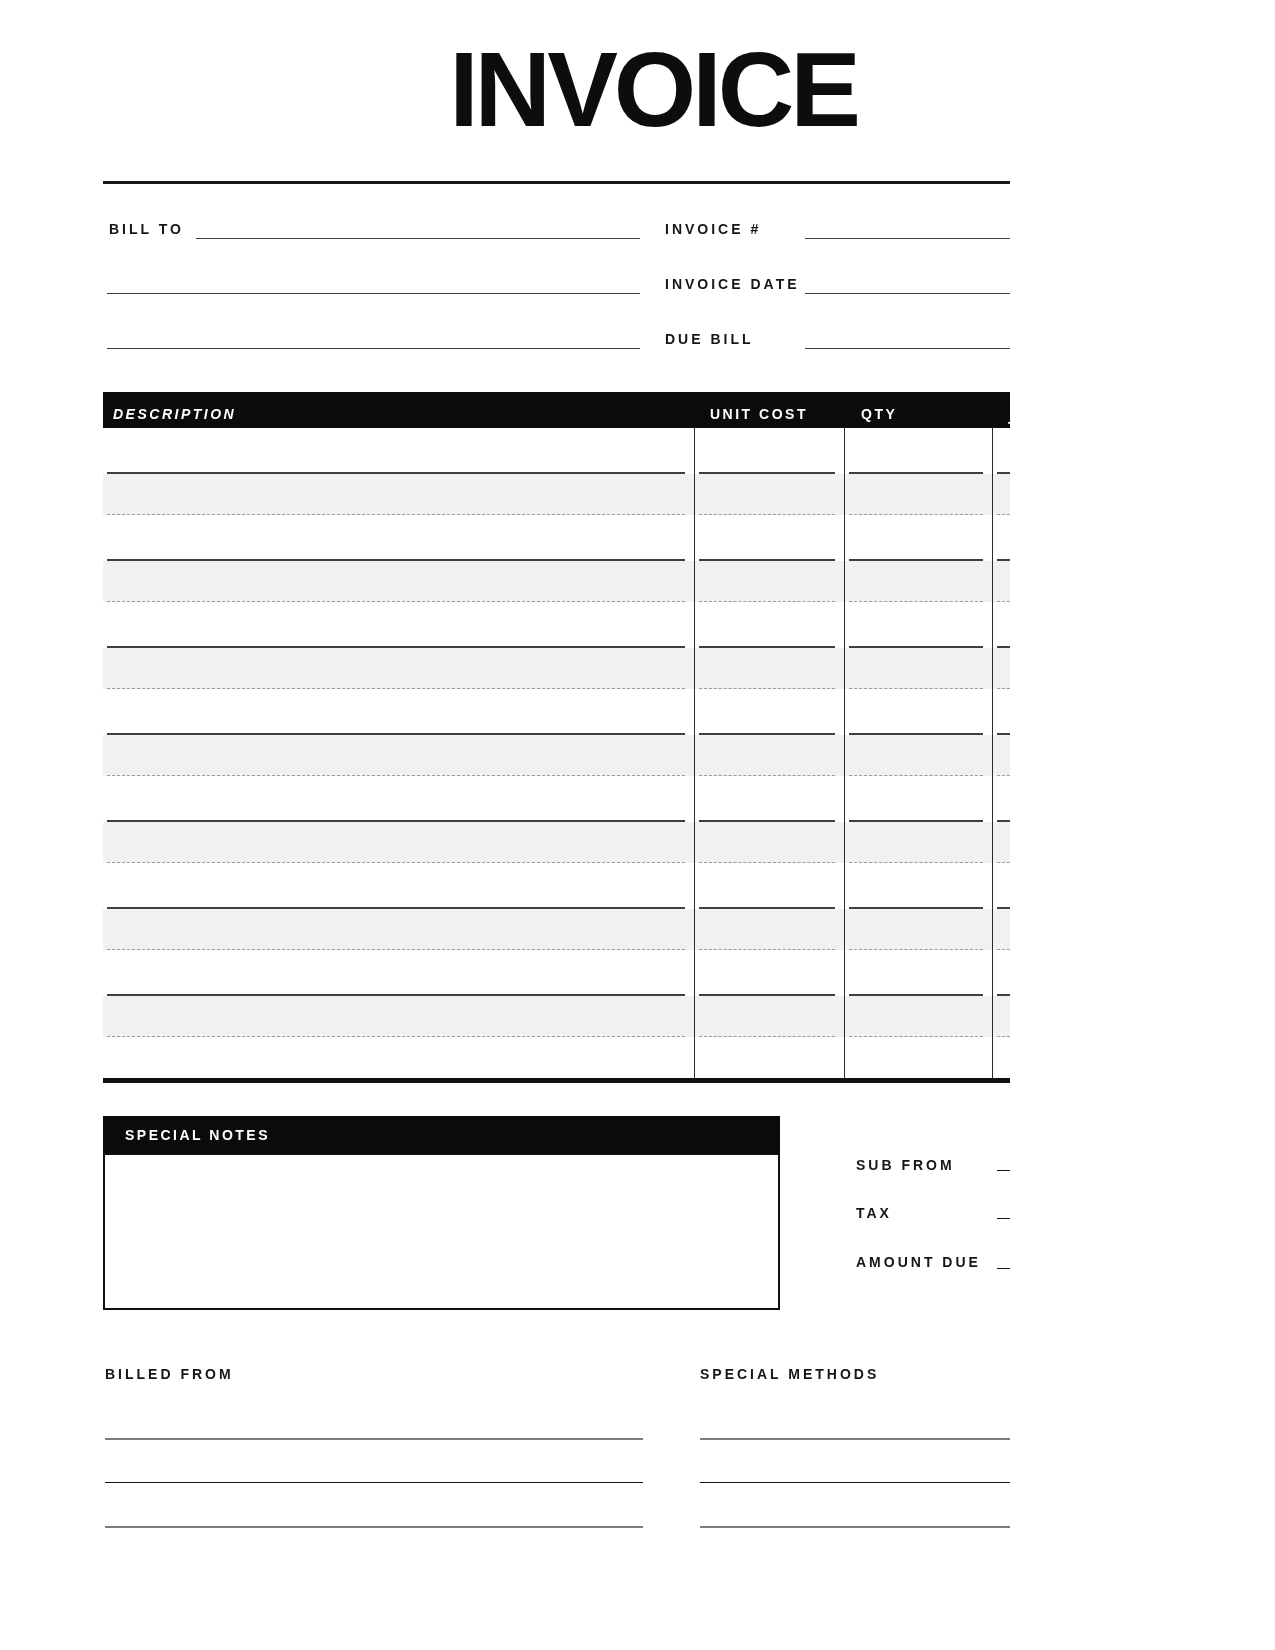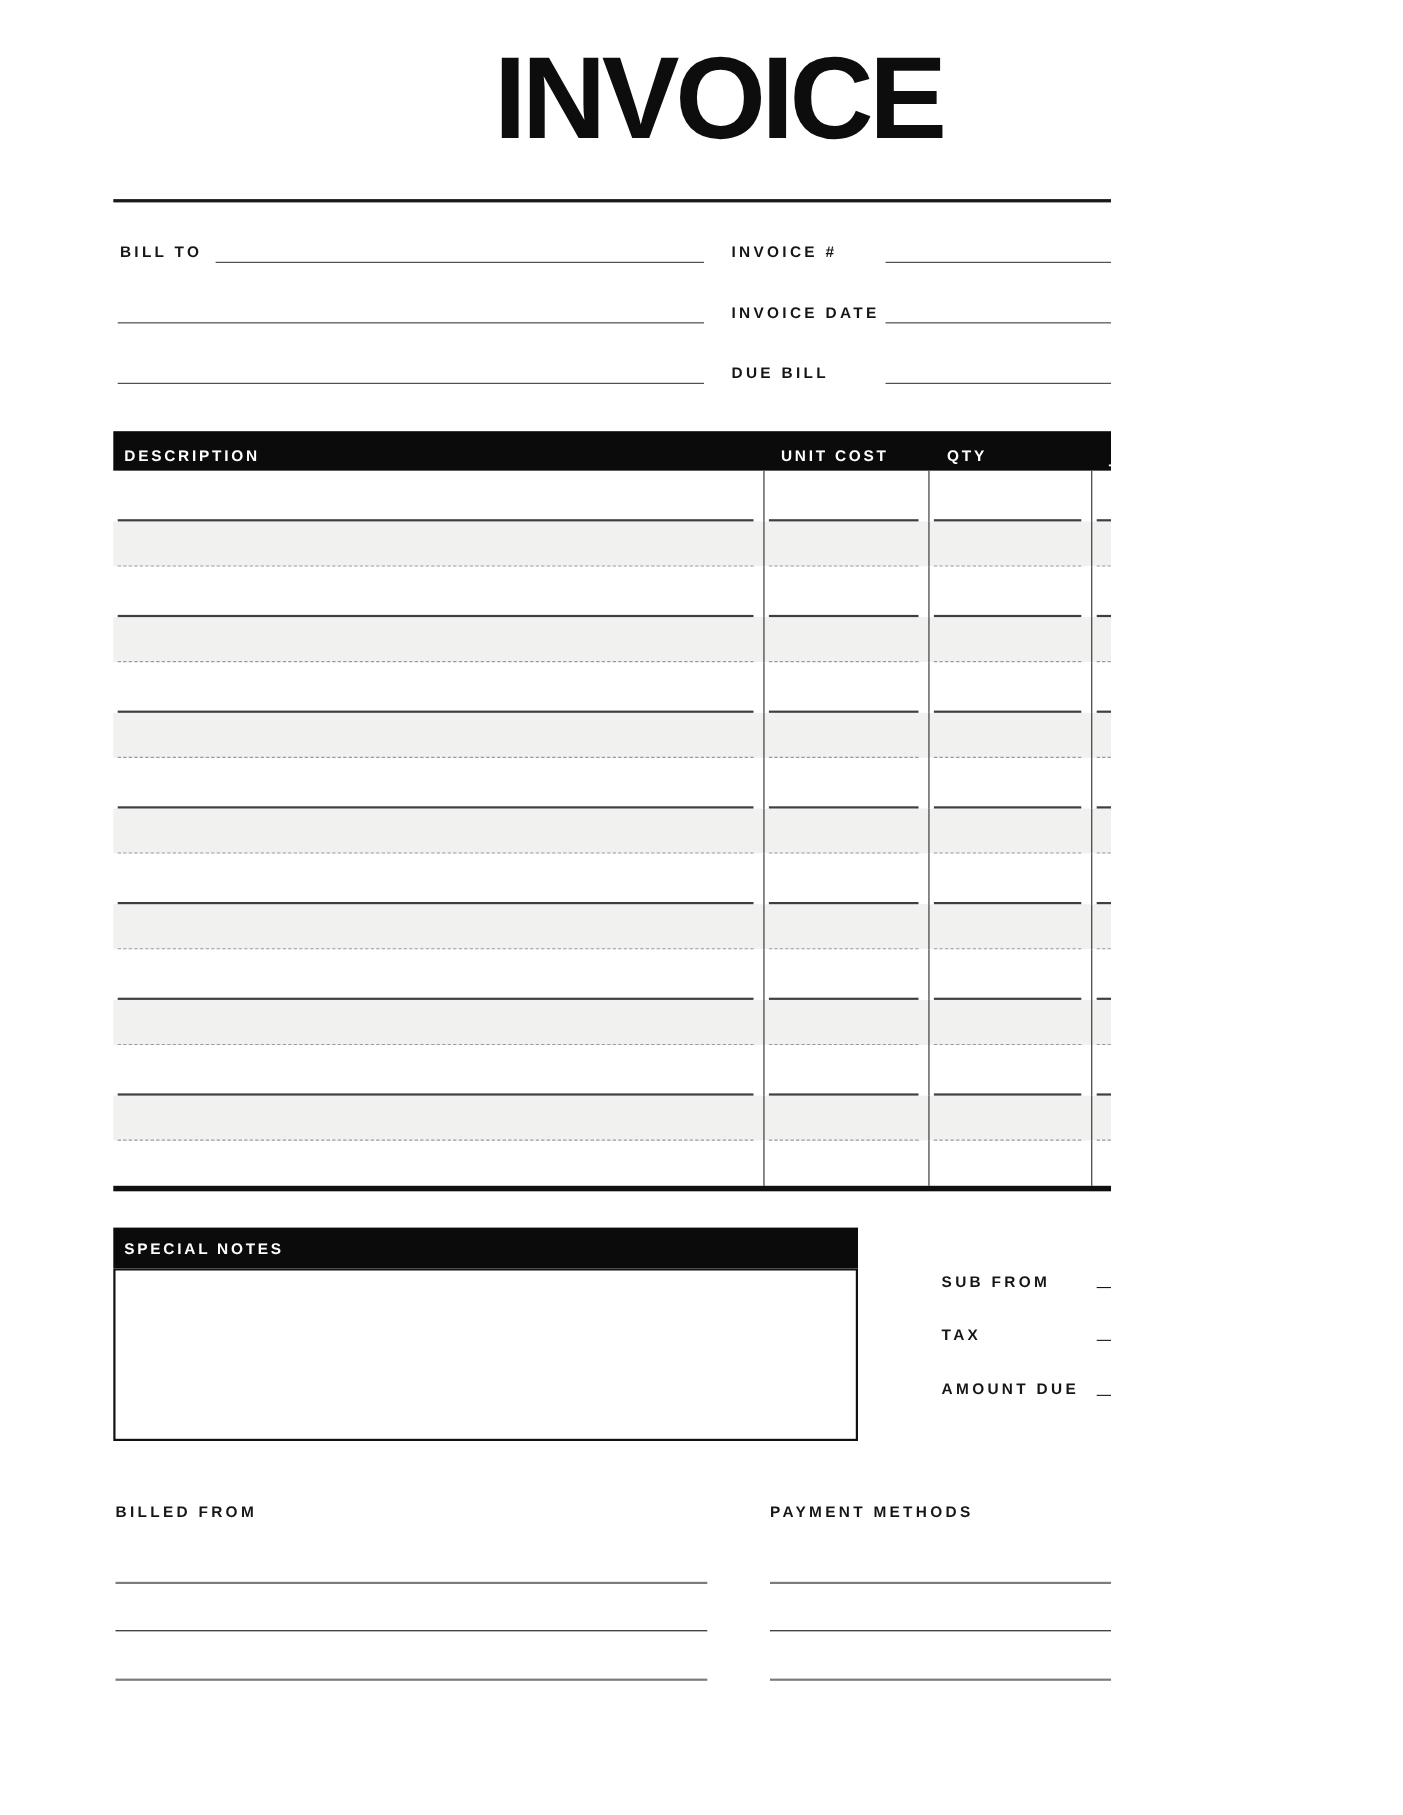--- a/index.html
+++ b/index.html
@@ -30,21 +30,21 @@
   .top-rule{left:103px;top:181px;width:1019px;height:3px;background:#1a1a1a;}
 
   
   .thead{
     left:103px;top:392px;width:1019px;height:36px;background:var(--ink);
     display:grid;grid-template-columns:591px 150px 148px 130px;align-items:center;
   }
   .thead .hcell{
     color:#fff;font-size:14px;font-weight:bold;letter-spacing:2.5px;white-space:nowrap;
   }
-  .thead .h0{padding-left:10px;}
+  .thead .h0{padding-left:10px;font-style:italic;}
   .thead .h1{padding-left:16px;}
   .thead .h2{padding-left:17px;}
   .thead .h3{padding-left:16px;margin-top:27px;}
 
   .tbody{left:103px;top:428px;width:1019px;}
   .trow{display:grid;grid-template-columns:591px 150px 148px 130px;}
   .trow .cell{position:relative;}
   .trow .cell + .cell{border-left:1px solid #2b2b2b;}
   .t-white{height:46px;background:#ffffff;}
   .t-gray{height:41px;background:var(--shade);}
@@ -55,21 +55,21 @@
   .t-gray .cell::after{
     content:"";position:absolute;left:4px;right:9px;bottom:0;
     border-bottom:1px dashed #9b9b9b;
   }
   .t-filler{height:41px;background:#ffffff;}
   .table-bottom{left:103px;top:1078px;width:1019px;height:5px;background:#101010;}
 
   
   .notes-head{
     left:103px;top:1116px;width:677px;height:37px;background:var(--ink);
-    display:flex;align-items:center;padding-left:10px;
+    display:flex;align-items:center;padding-left:22px;
   }
   .notes-head .label{color:#fff;letter-spacing:2.5px;}
   .notes-box{
     left:103px;top:1153px;width:677px;height:157px;
     border:2px solid #111;background:#fff;
   }
 
   
   .tot-label{left:856px;}
   .tot-line{left:997px;width:125px;}
@@ -217,21 +217,21 @@
   <div class="abs label tot-label" style="top:1157px;">SUB FROM</div>
   <div class="abs fline dark tot-line" style="top:1170px;"></div>
 
   <div class="abs label tot-label" style="top:1205px;">TAX</div>
   <div class="abs fline dark tot-line" style="top:1218px;"></div>
 
   <div class="abs label tot-label" style="top:1254px;">AMOUNT DUE</div>
   <div class="abs fline dark tot-line" style="top:1268px;"></div>
 
   <div class="abs label" style="left:105px;top:1366px;">BILLED FROM</div>
-  <div class="abs label" style="left:700px;top:1366px;">PAYMENT METHODS</div>
+  <div class="abs label" style="left:700px;top:1366px;">SPECIAL METHODS</div>
 
   <div class="abs fline gray bl-line" style="top:1438px;"></div>
   <div class="abs fline dark bl-line" style="top:1482px;"></div>
   <div class="abs fline gray bl-line" style="top:1526px;"></div>
 
   <div class="abs fline gray pm-line" style="top:1438px;"></div>
   <div class="abs fline dark pm-line" style="top:1482px;"></div>
   <div class="abs fline gray pm-line" style="top:1526px;"></div>
 
 

